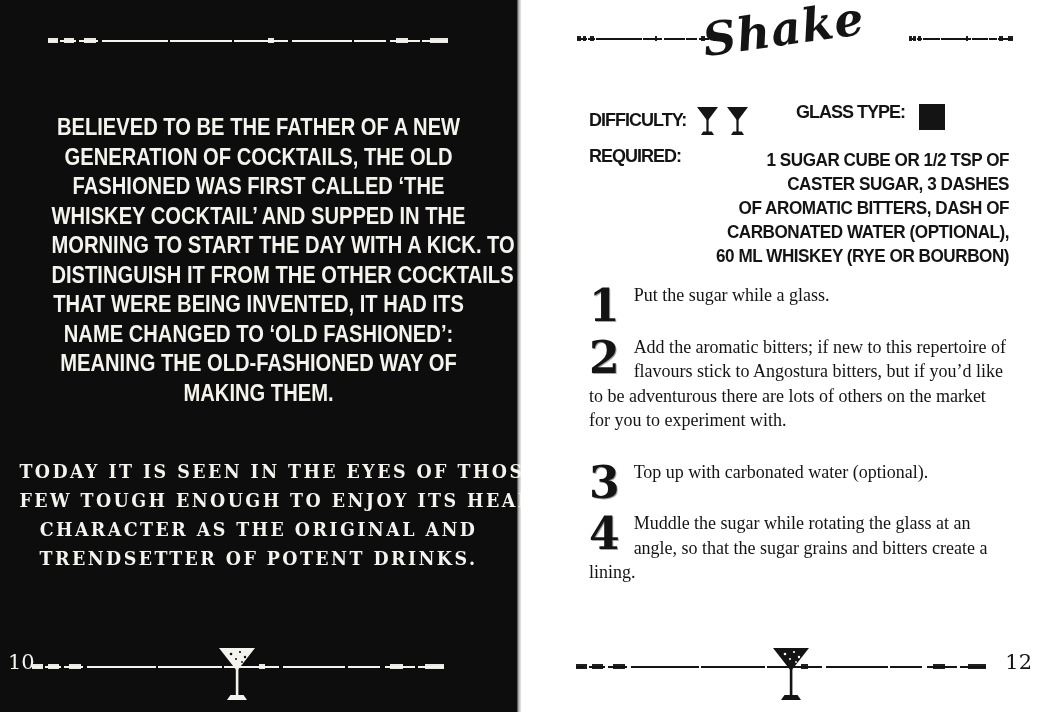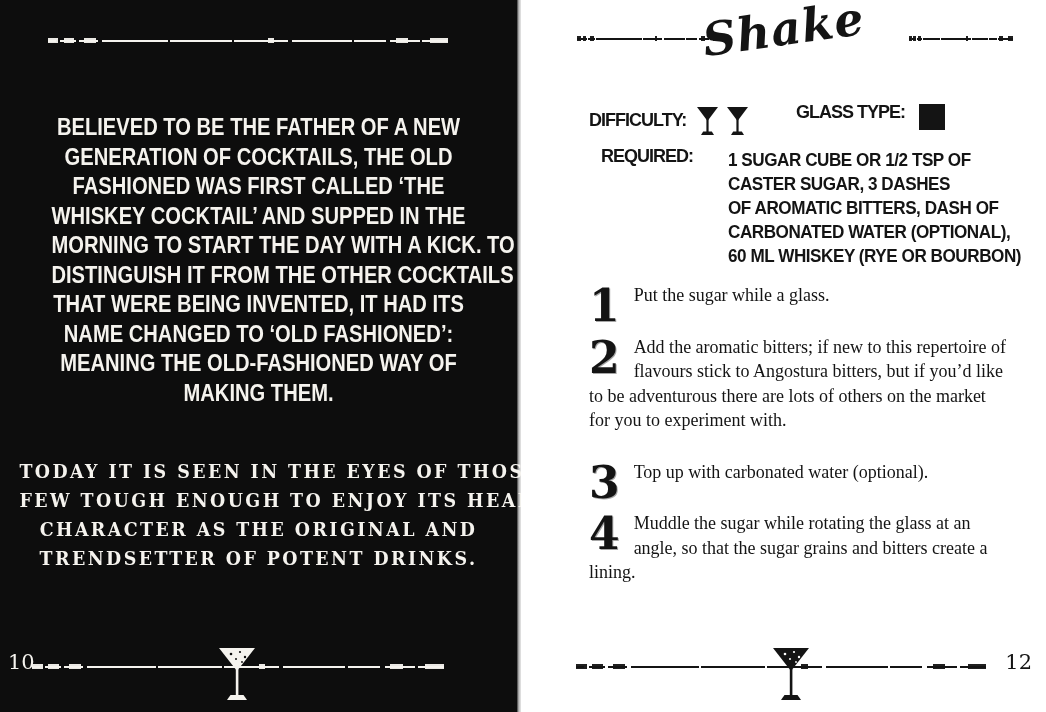--- a/index.html
+++ b/index.html
@@ -61,22 +61,22 @@
       font-family:"DejaVu Serif",serif;font-style:italic;font-weight:700;font-size:46px;
       line-height:58px;transform:rotate(-8deg);letter-spacing:1px;}
 
   .label{font-weight:700;font-size:18px;letter-spacing:-1px;white-space:nowrap;}
   .meta-row{position:absolute;top:102px;left:68px;right:20px;height:36px;}
   .diff-group{position:absolute;left:0;top:0;display:flex;align-items:center;gap:10px;height:36px;}
   .difficulty-icons{display:flex;align-items:flex-start;gap:7px;margin-top:2px;}
   .glass-group{position:absolute;left:207px;top:0;display:flex;gap:14px;height:36px;}
   .glass-square{width:26px;height:26px;background:currentColor;margin-top:2px;}
 
-  .required-row{position:absolute;top:146px;left:80px;right:20px;}
-  .required-list{position:absolute;left:127px;top:2px;}
+  .required-row{position:absolute;top:146px;left:68px;right:20px;}
+  .required-list{position:absolute;left:127px;top:2px;text-align:right;}
   .req-line{font-weight:700;font-size:19px;line-height:24px;letter-spacing:-.5px;
       white-space:nowrap;transform:scaleX(.9);transform-origin:left center;}
 
   
   .steps{position:absolute;top:283px;left:68px;right:36px;
       font-family:"Liberation Serif",serif;font-size:18px;line-height:24.5px;}
   .step{clear:both;margin-bottom:27px;}
   .step-num{float:left;font-family:"DejaVu Serif",serif;font-weight:700;
       font-size:44px;line-height:44px;margin:1px 14px 2px 0;
       text-shadow:1px 1px 0 rgba(0,0,0,.35);}

